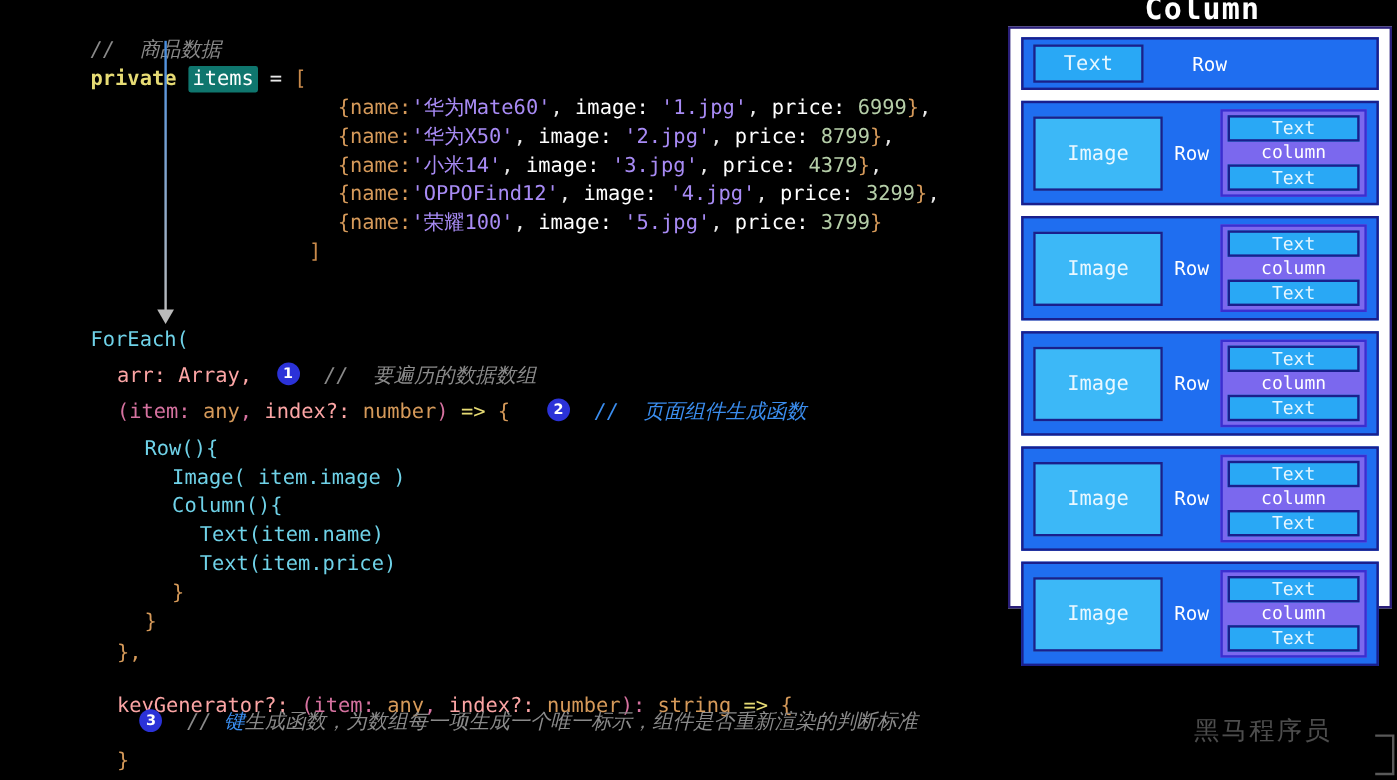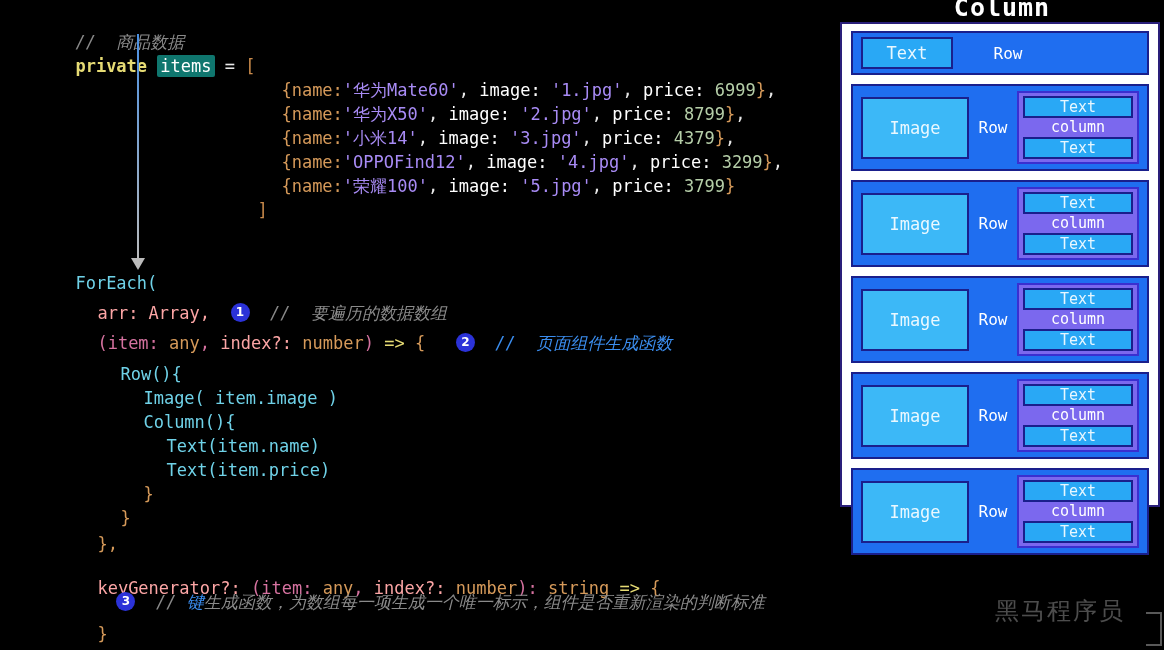--- a/index.html
+++ b/index.html
@@ -105,21 +105,21 @@
   }
   .col-box .text-box{width:100%;height:22px;font-size:15px;}
   .col-label{
     color:#ffffff;font-size:15px;line-height:15px;
     font-family:"DejaVu Sans Mono","Liberation Mono",monospace;
   }
   .watermark{
     position:absolute;left:995px;top:595px;
     color:rgba(255,255,255,0.30);
     font-family:"DejaVu Sans","Liberation Sans",sans-serif;
-    font-size:24px;letter-spacing:2px;white-space:nowrap;
+    font-size:21px;letter-spacing:2px;white-space:nowrap;
   }
   .corner{
     position:absolute;right:2px;bottom:4px;width:14px;height:30px;
     border:2px solid rgba(255,255,255,0.35);border-left:none;
   }
 </style>
 </head>
 <body>
 
 <div id="root">

